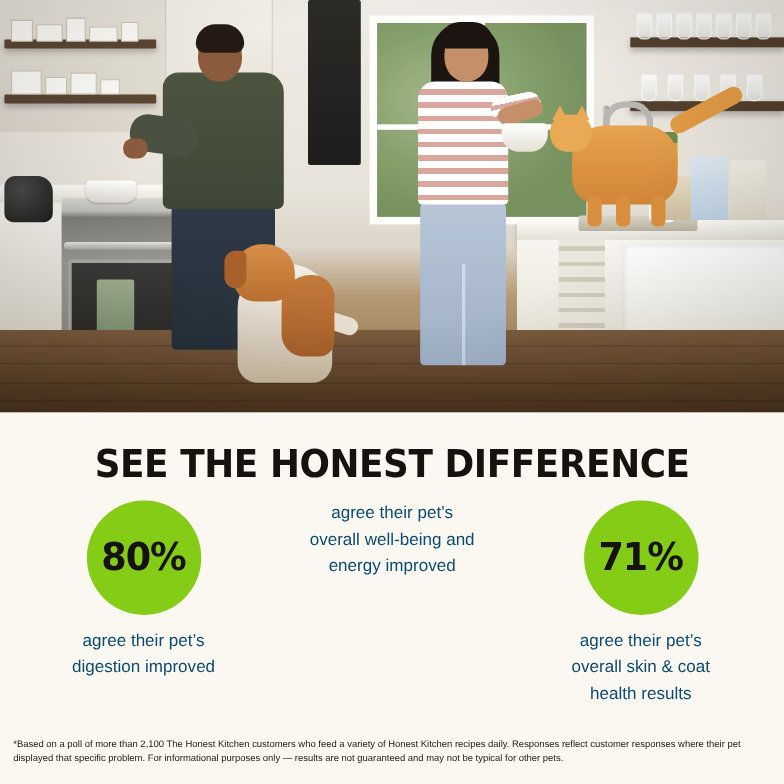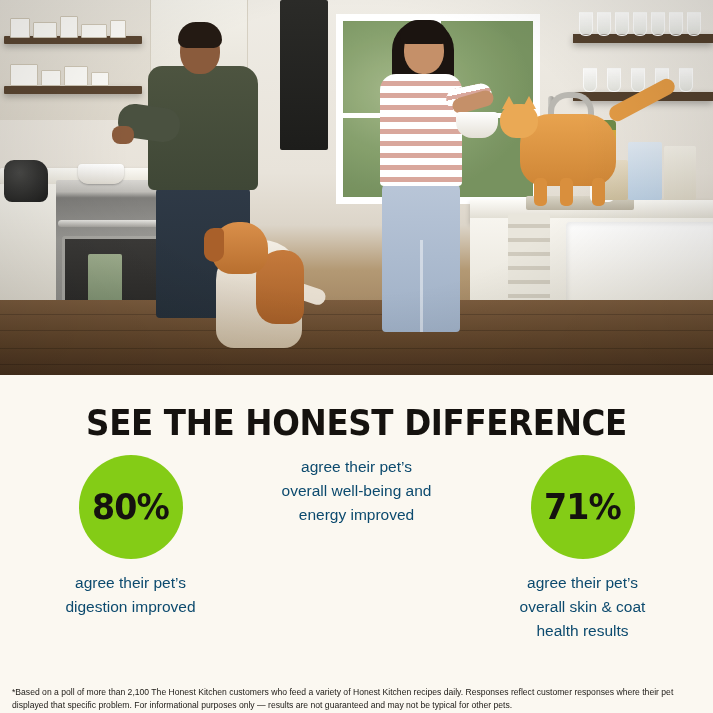--- a/index.html
+++ b/index.html
@@ -559,21 +559,21 @@
     font-family: "Liberation Sans", sans-serif;
     font-size: 15.5px;
     line-height: 1.55;
     color: #0c4a6e;
     max-width: 200px;
   }
   .stat-text b { font-weight: 400; }
 
   .disclaimer {
     position: absolute;
-    left: 0; right: 0; bottom: 1px;
+    left: 0; right: 0; bottom: 17px;
     padding: 0 12px;
     font-family: "Liberation Sans", sans-serif;
     font-size: 8.6px;
     line-height: 1.5;
     color: #23201c;
     text-align: left;
   }
 </style>
 </head>
 <body>

